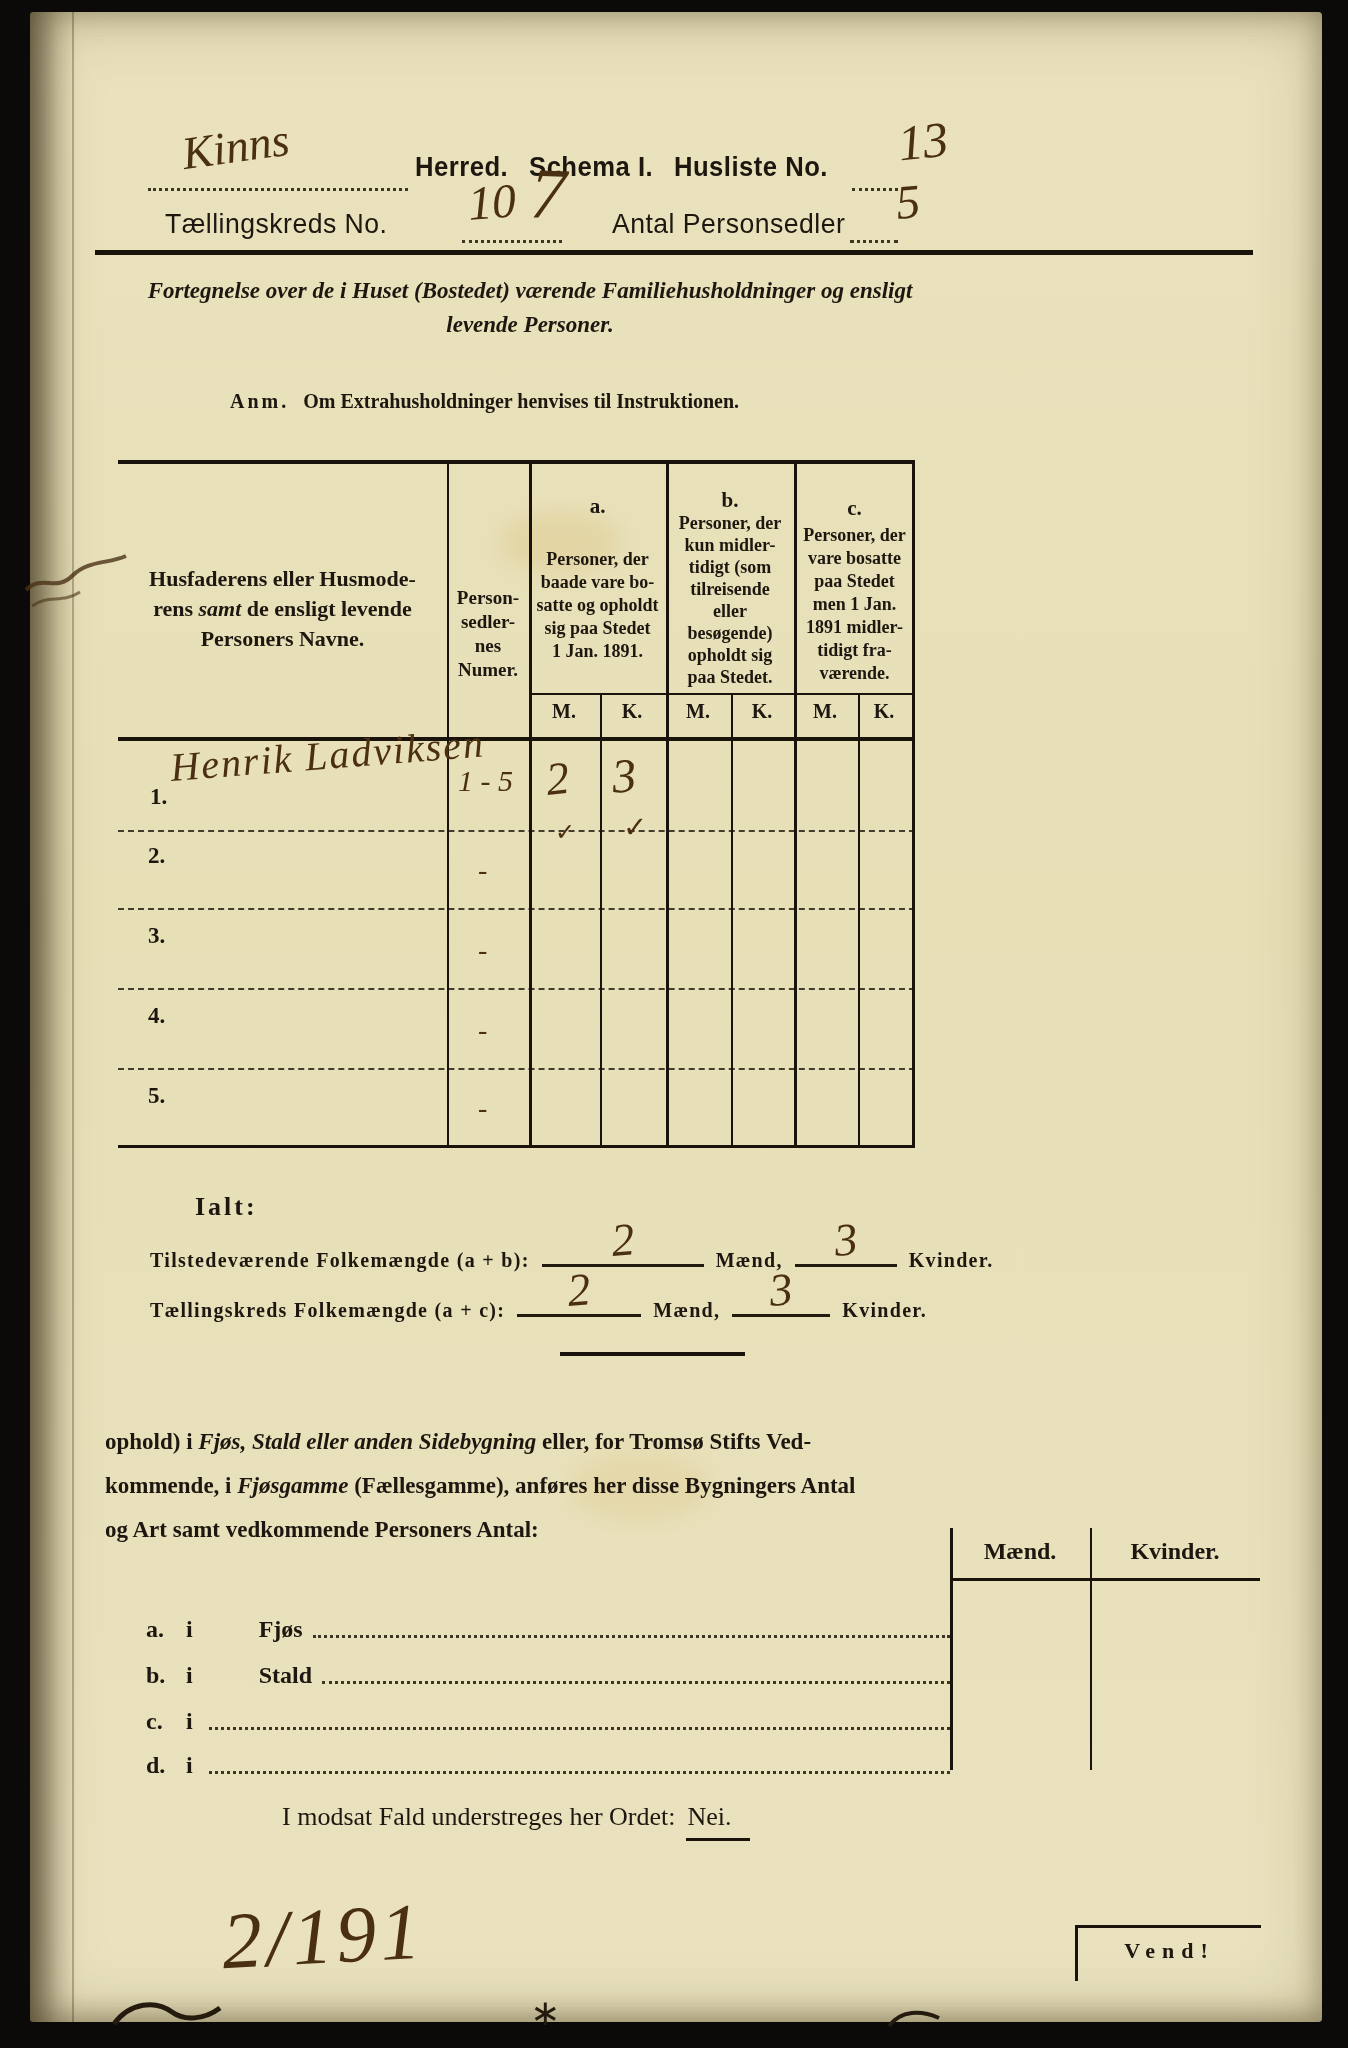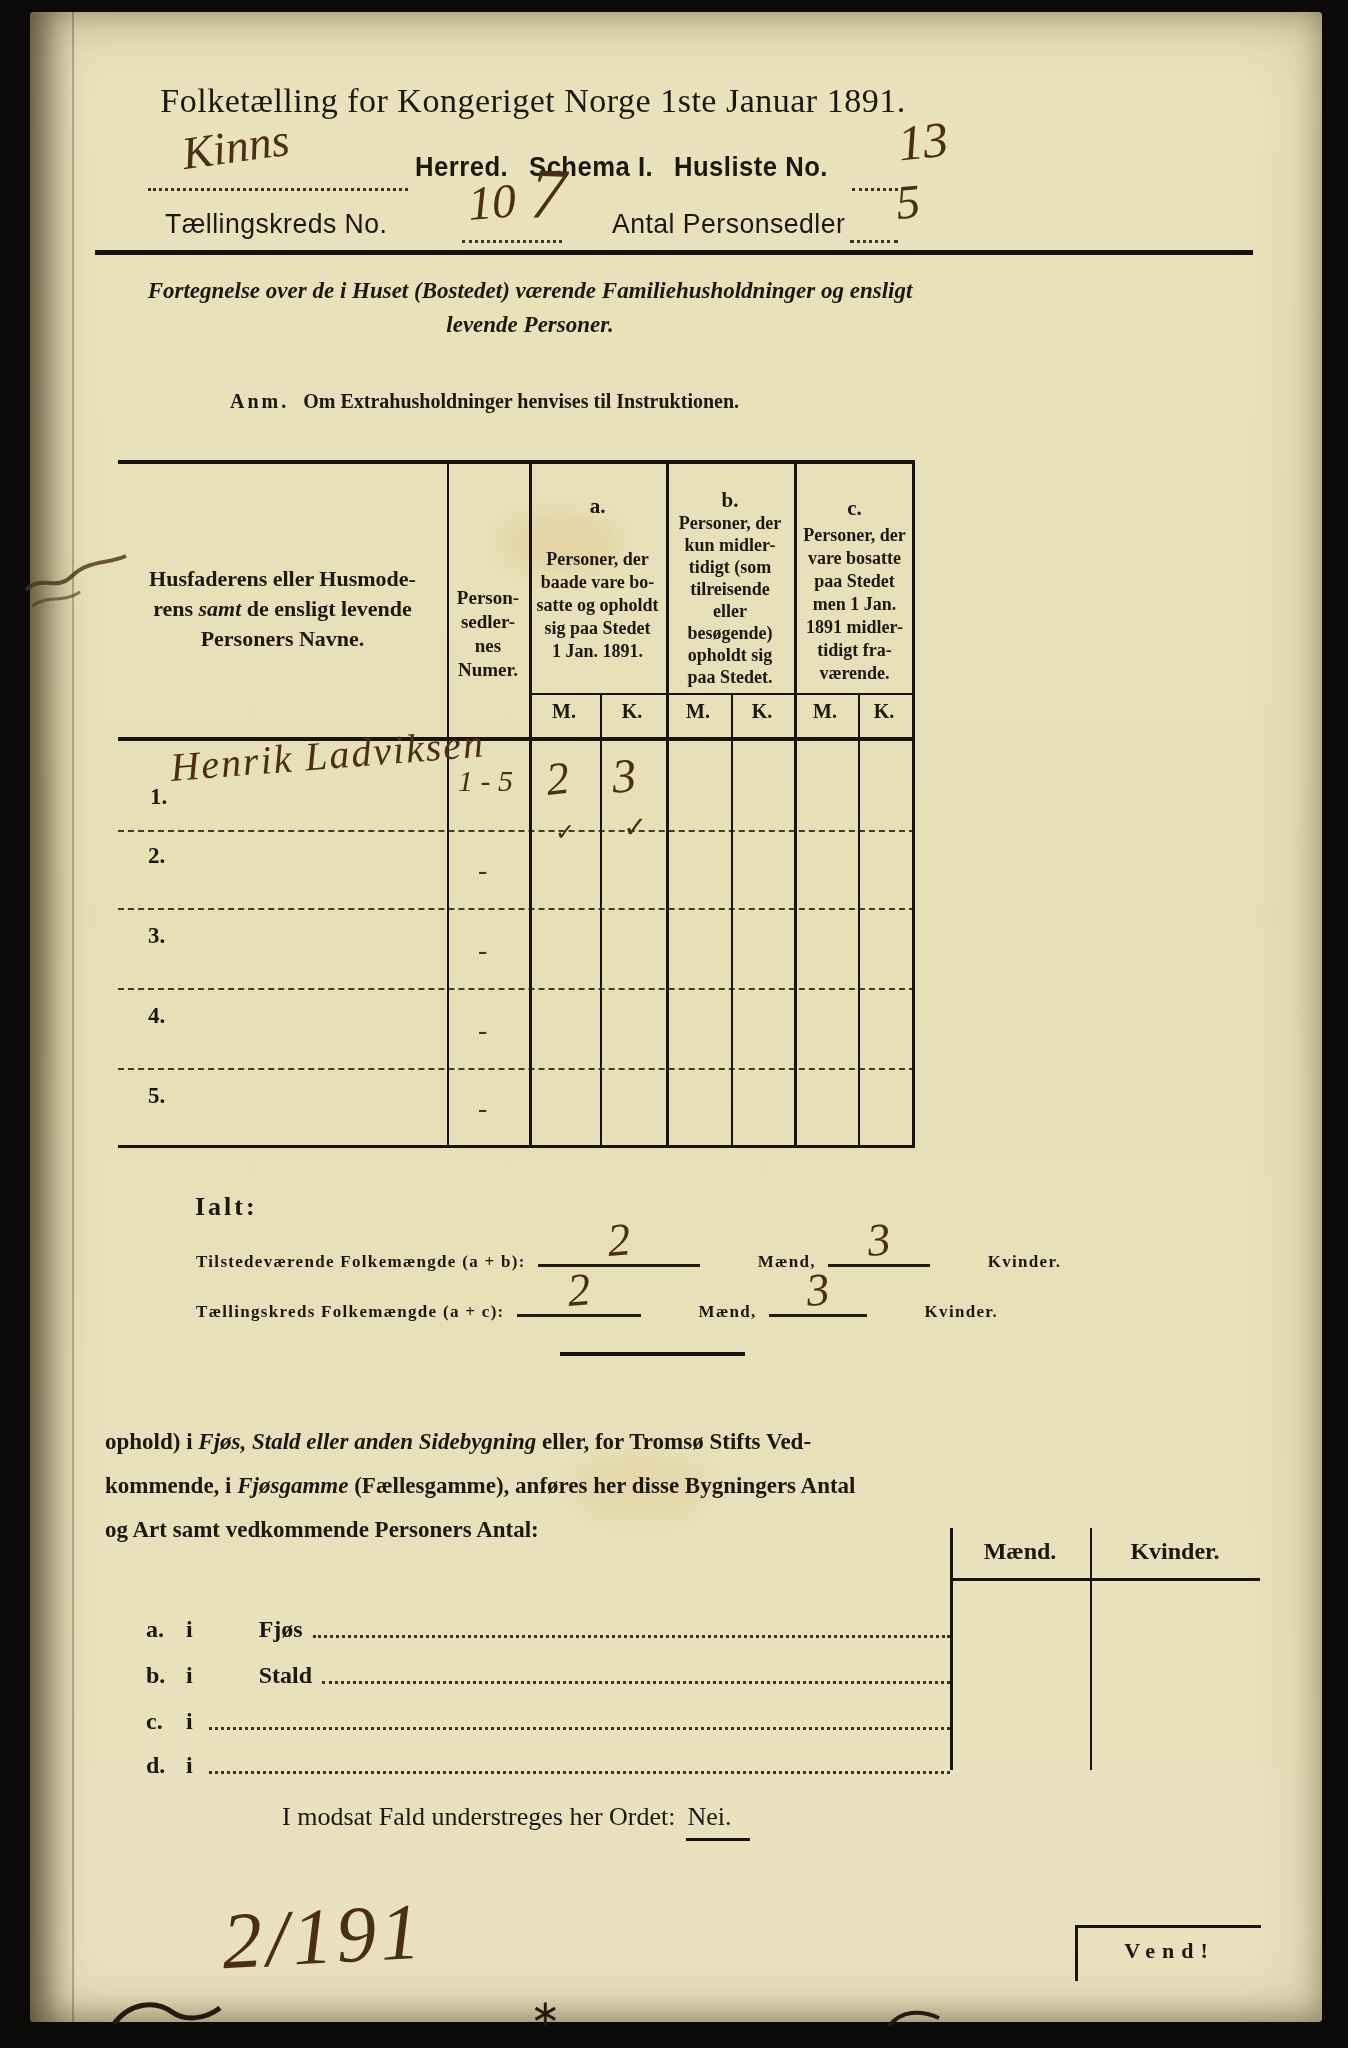--- a/index.html
+++ b/index.html
@@ -23,21 +23,21 @@
   .regsans{font-size:28px;transform:scaleX(.95);transform-origin:left top;white-space:nowrap;letter-spacing:.5px;}
   .subtitle{left:60px;top:262px;width:880px;text-align:center;font-style:italic;font-weight:bold;font-size:23px;line-height:34px;}
   .anm{left:200px;top:378px;font-size:20px;font-weight:bold;white-space:nowrap;}
   .anm-label{letter-spacing:3px;margin-right:14px;}
   .census{left:88px;top:448px;width:797px;height:688px;}
   .colhead{font-family:"Liberation Serif",serif;color:var(--ink);font-weight:bold;font-size:18px;line-height:22px;text-align:center;}
   .letterhead{font-family:"Liberation Serif",serif;color:var(--ink);font-weight:bold;font-size:21px;text-align:center;}
   .mk{font-family:"Liberation Serif",serif;color:var(--ink);font-weight:bold;font-size:20px;width:40px;text-align:center;}
   .rowno{font-family:"Liberation Serif",serif;color:var(--ink);font-weight:bold;font-size:23px;}
   .rowline{border-top:2px dashed rgba(28,20,11,.8);height:0;}
-  .sum-label{font-weight:bold;font-size:17px;letter-spacing:1.3px;white-space:nowrap;margin-left:46px;}
+  .sum-label{font-weight:bold;font-size:20px;letter-spacing:1.3px;white-space:nowrap;}
   .uline{display:inline-block;border-bottom:3px solid #241b10;position:relative;height:30px;}
   .uline .hw{position:absolute;left:50%;bottom:1px;transform:translateX(-50%) rotate(-5deg);font-size:46px;}
   .para-line{font-family:"Liberation Serif",serif;color:var(--ink);font-weight:bold;font-size:23px;line-height:44px;white-space:nowrap;}
   .pit{font-style:italic;}
   .outb-head{font-family:"Liberation Serif",serif;color:var(--ink);font-weight:bold;font-size:24px;text-align:center;}
   .outb-row{display:flex;align-items:flex-end;font-family:"Liberation Serif",serif;color:var(--ink);font-weight:bold;font-size:24px;line-height:34px;}
   .outb-letter{width:36px;}
   .outb-prefix{margin-left:4px;}
   .outb-label{margin-left:66px;}
   .outb-label:empty{margin-left:6px;}
@@ -50,21 +50,20 @@
 </head>
 <body>
 
 <div class="scan">
   <div class="page">
     <div class="abs edge-shade"></div>
     <div class="abs edge-line"></div>
     <div class="abs stain" style="left:470px;top:500px;width:120px;height:60px;background:rgba(205,165,70,.18);"></div>
     <div class="abs stain" style="left:540px;top:1440px;width:140px;height:70px;background:rgba(205,170,80,.14);"></div>
 
-    <div class="abs serif title">Folketælling for Kongeriget Norge 1ste Januar 1891.</div>
 
     <div class="abs dotted" style="left:118px;top:176px;width:260px;"></div>
     <div class="abs hw" style="left:152px;top:112px;font-size:46px;transform:rotate(-8deg);">Kinns</div>
     <div class="abs sans boldsans" style="left:385px;top:140px;">
       <span style="margin-right:22px;">Herred.</span><span style="margin-right:22px;">Schema I.</span><span>Husliste No.</span>
     </div>
     <div class="abs dotted" style="left:822px;top:176px;width:46px;"></div>
     <div class="abs hw" style="left:868px;top:104px;font-size:50px;transform:rotate(-6deg);">13</div>
 
     <div class="abs sans regsans" style="left:135px;top:196px;">Tællingskreds No.</div>

